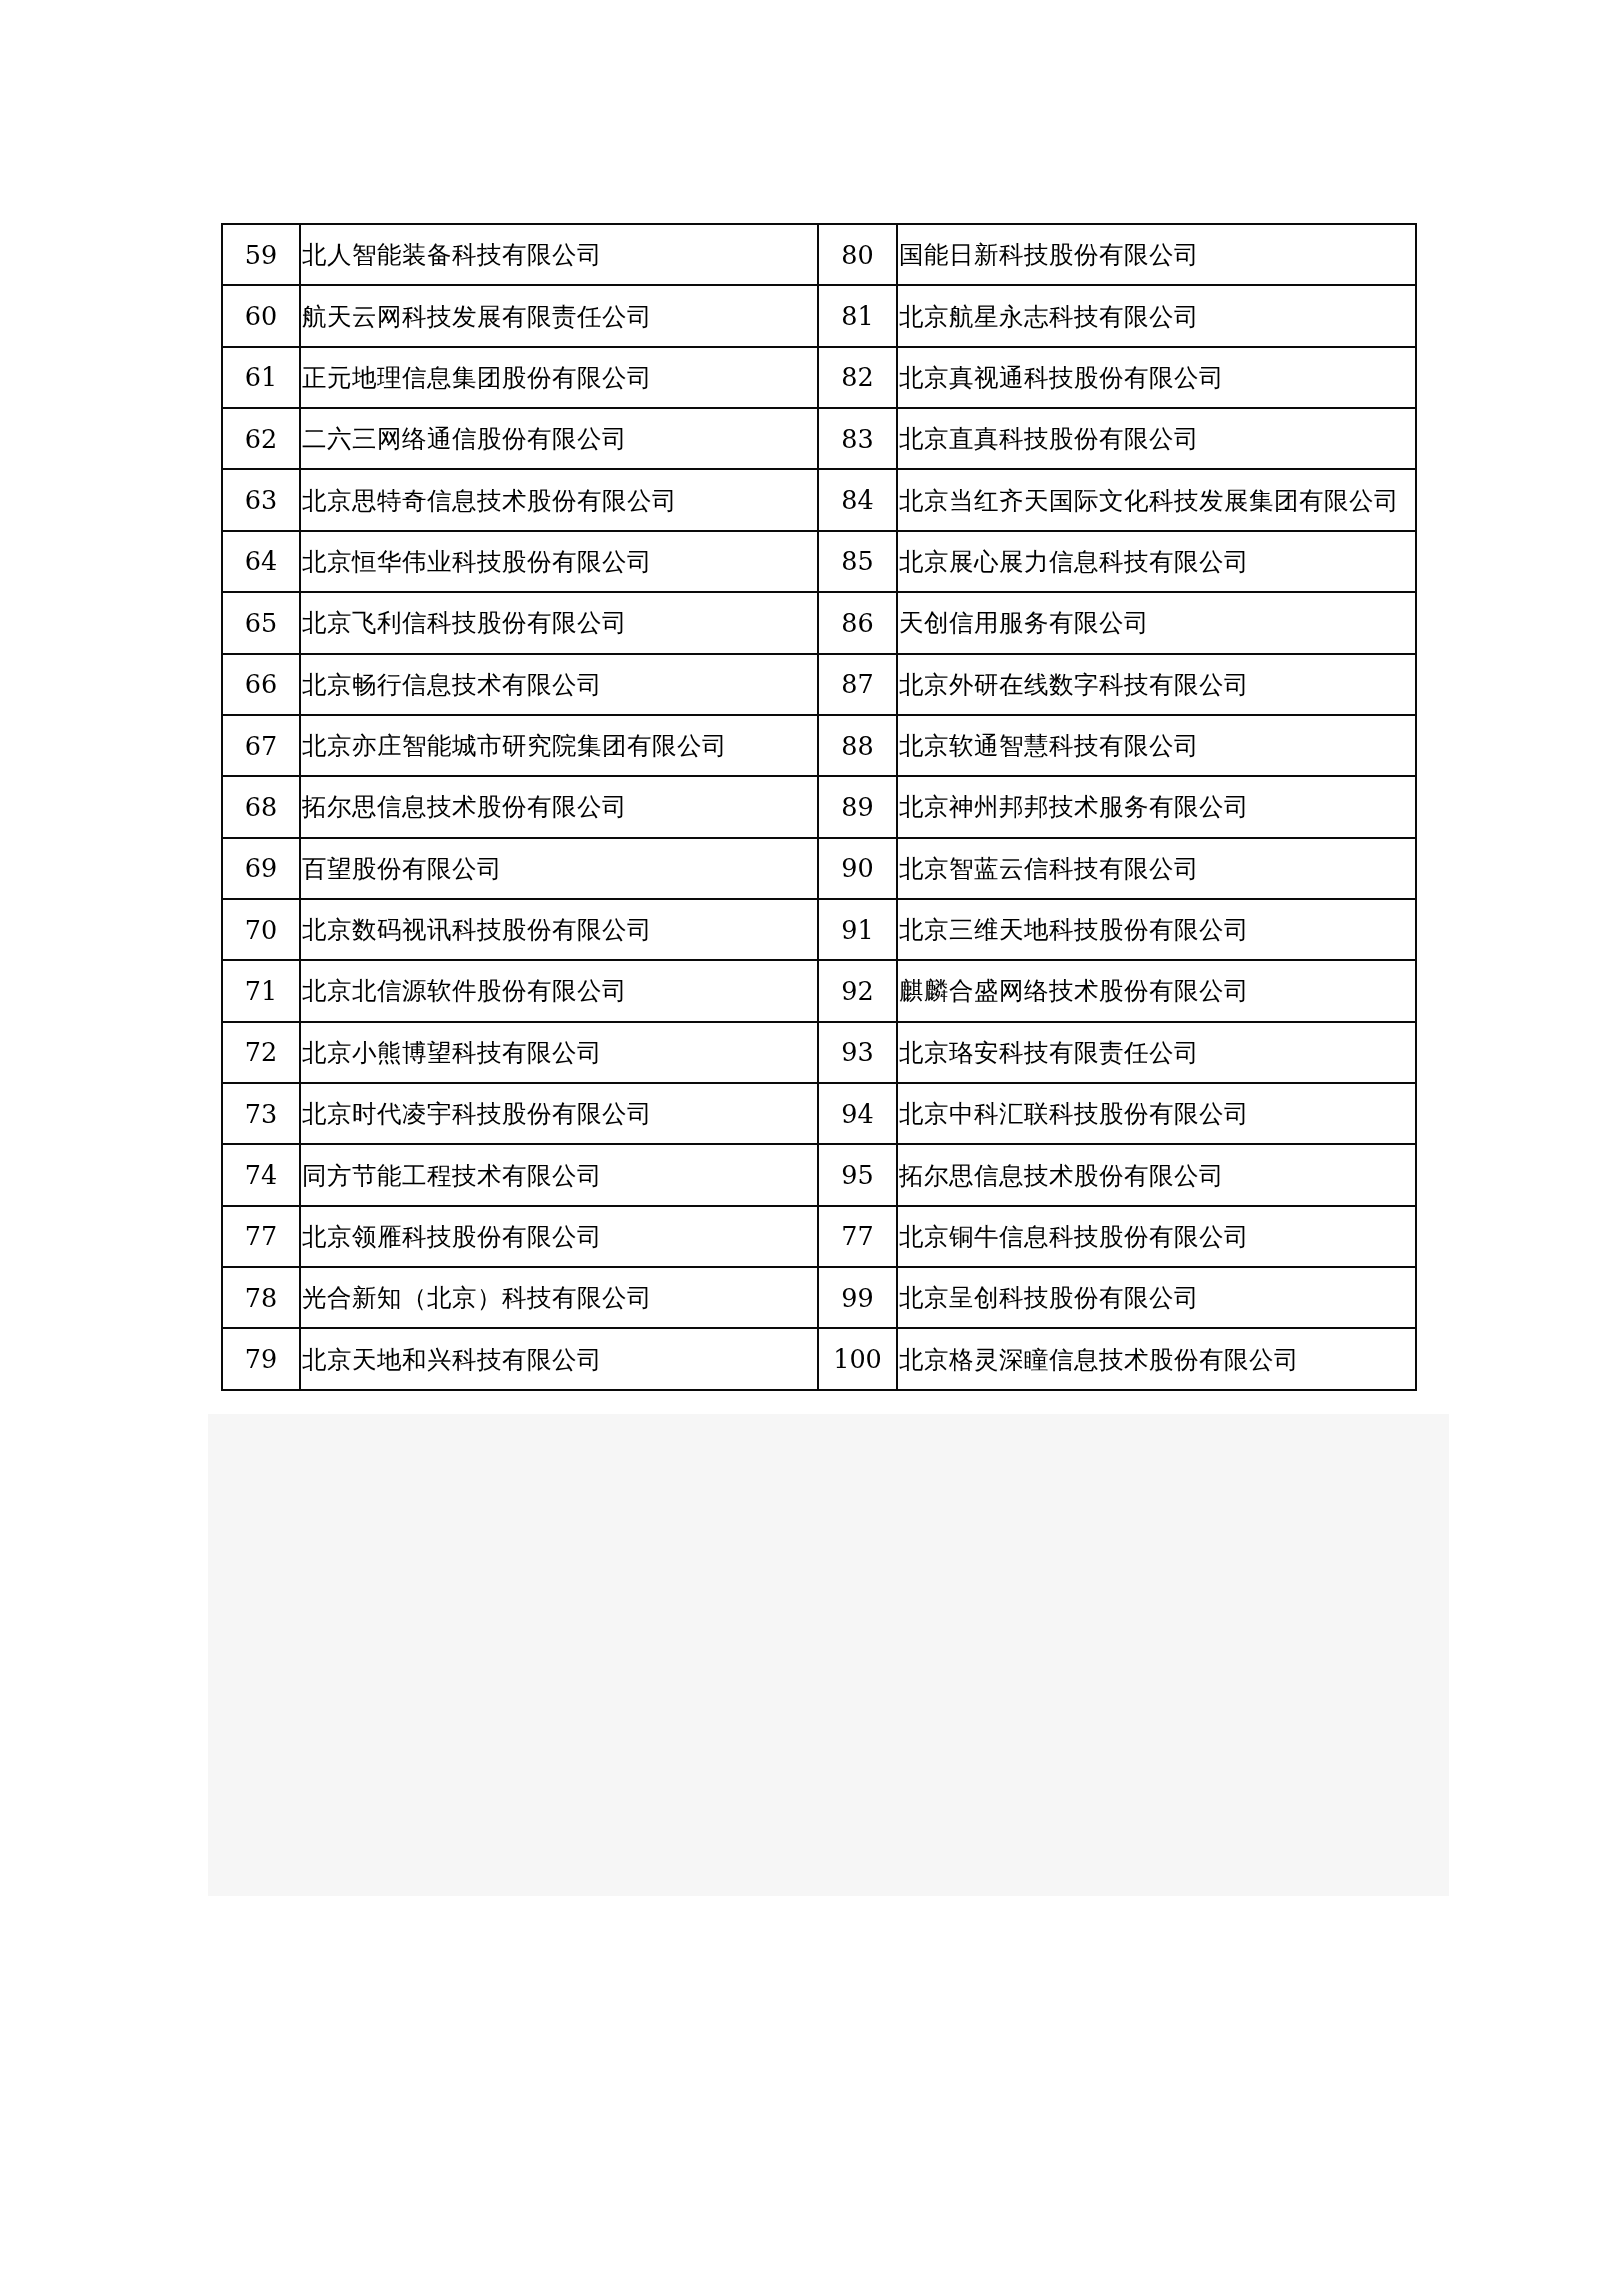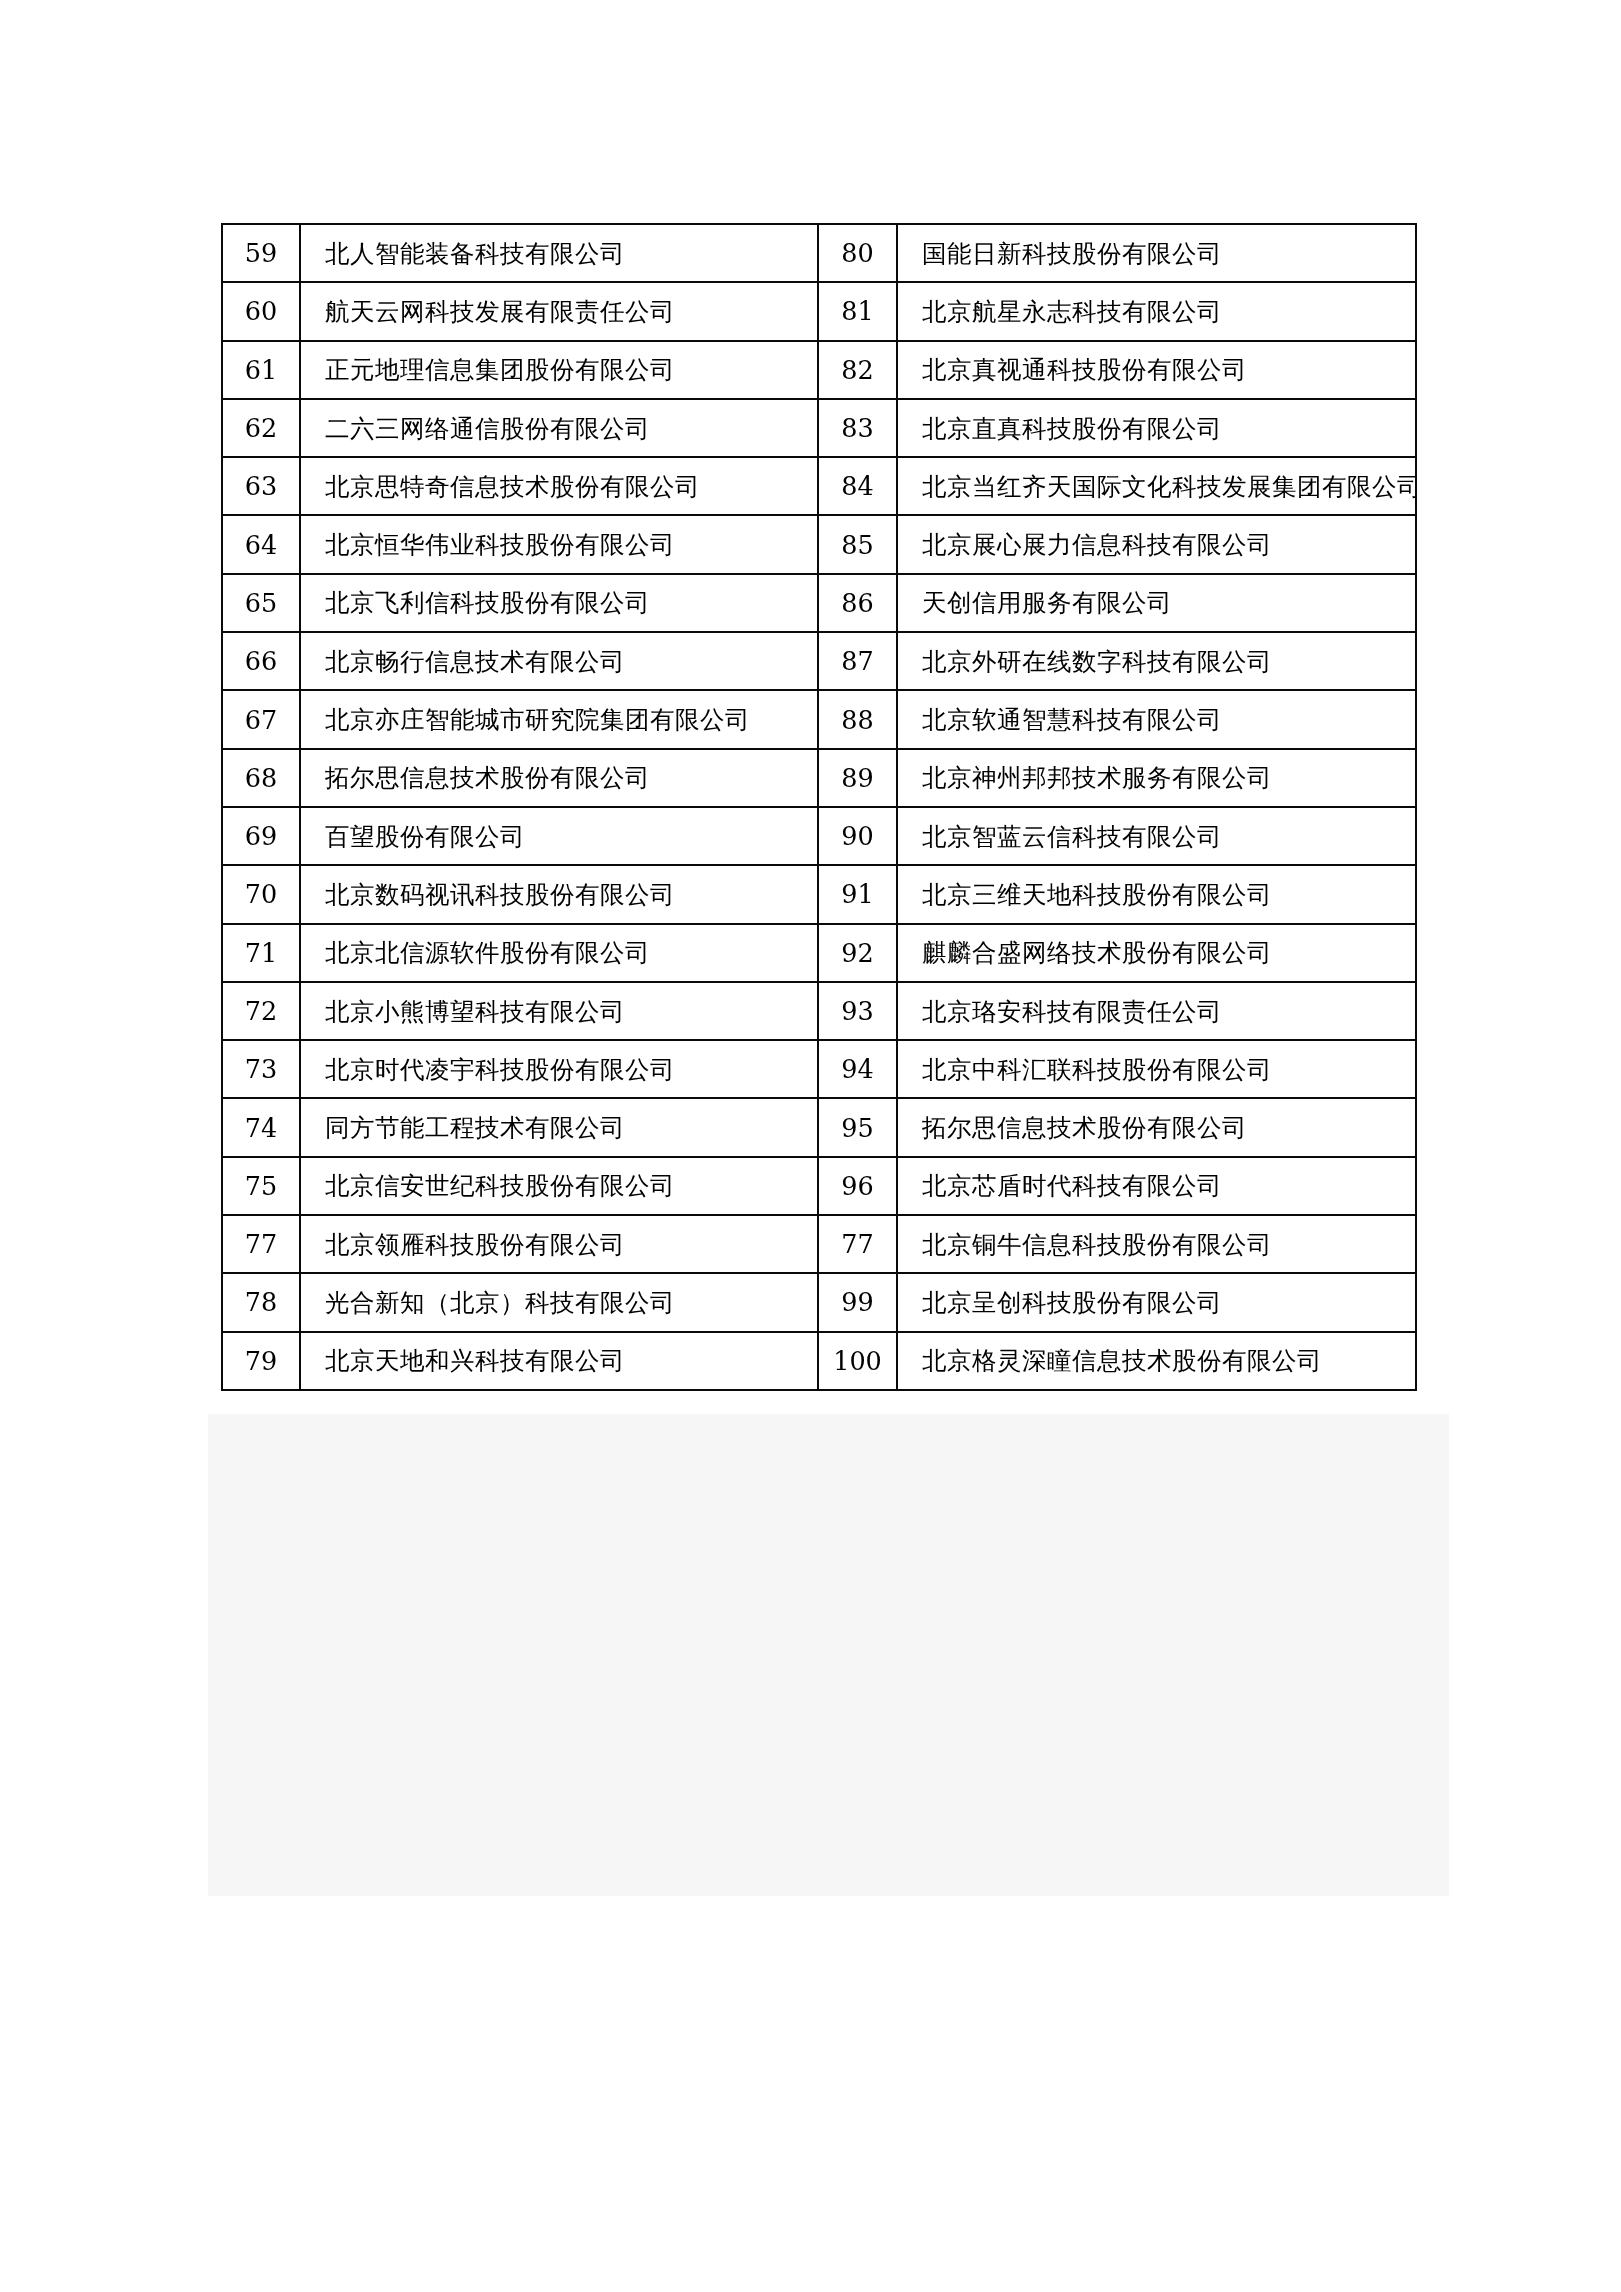--- a/index.html
+++ b/index.html
@@ -46,21 +46,21 @@
     vertical-align: middle;
     background: #ffffff;
   }
   .company-table td.no {
     text-align: center;
     font-size: 25.5px;
     font-family: "DejaVu Serif", "Liberation Serif", serif;
   }
   .company-table td.name {
     text-align: left;
-    padding-left: 24px;
+    padding-left: 1px;
     font-size: 24.5px;
     letter-spacing: 0.5px;
     white-space: nowrap;
     overflow: hidden;
   }
   .page-number {
     position: absolute;
     top: 2127px;
     left: 0;
     width: 100%;
@@ -175,26 +175,20 @@
           <td class="no">94</td>
           <td class="name">北京中科汇联科技股份有限公司</td>
         </tr>
         <tr>
           <td class="no">74</td>
           <td class="name">同方节能工程技术有限公司</td>
           <td class="no">95</td>
           <td class="name">拓尔思信息技术股份有限公司</td>
         </tr>
         <tr>
-          <td class="no">75</td>
-          <td class="name">北京信安世纪科技股份有限公司</td>
-          <td class="no">96</td>
-          <td class="name">北京芯盾时代科技有限公司</td>
-        </tr>
-        <tr>
           <td class="no">77</td>
           <td class="name">北京领雁科技股份有限公司</td>
           <td class="no">77</td>
           <td class="name">北京铜牛信息科技股份有限公司</td>
         </tr>
         <tr>
           <td class="no">78</td>
           <td class="name">光合新知（北京）科技有限公司</td>
           <td class="no">99</td>
           <td class="name">北京呈创科技股份有限公司</td>

